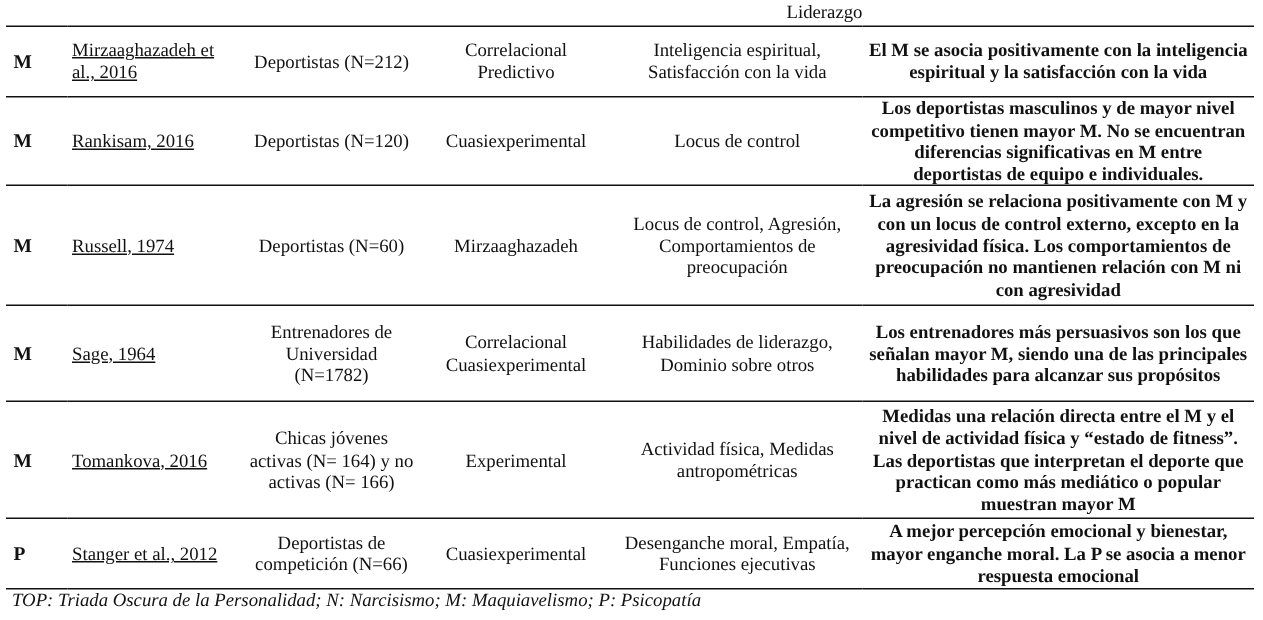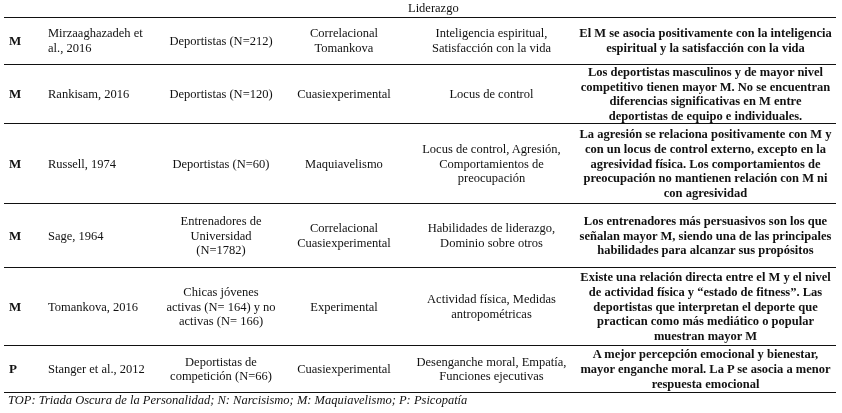--- a/index.html
+++ b/index.html
@@ -14,21 +14,21 @@
     position: relative;
     font-family: "Liberation Serif", "DejaVu Serif", serif;
     color: #111111;
   }
   .top-fragment {
     position: absolute;
     left: 408px;
     width: 167px;
     top: 0px;
     height: 17px;
-    text-align: left;
+    text-align: right;
     font-size: 12.5px;
     line-height: 16px;
   }
   table.lit {
     position: absolute;
     left: 4px;
     top: 17px;
     width: 832px;
     border-collapse: collapse;
     table-layout: fixed;
@@ -46,20 +46,21 @@
   }
   td.c-type {
     font-weight: bold;
     text-align: left !important;
     padding-left: 5px !important;
     font-size: 13px;
   }
   td.c-author {
     text-align: left !important;
     padding-left: 3px !important;
+    text-decoration: underline;
   }
   td.c-result {
     padding: 0 4px !important;
     font-weight: bold;
   }
   .note {
     position: absolute;
     left: 4px;
     top: 392px;
     width: 832px;
@@ -84,55 +85,55 @@
     <col style="width:118px">
     <col style="width:128px">
     <col style="width:167px">
     <col style="width:261px">
   </colgroup>
   <tbody>
     <tr style="height:47px">
       <td class="c-type">M</td>
       <td class="c-author">Mirzaaghazadeh et al., 2016</td>
       <td>Deportistas (N=212)</td>
-      <td>Correlacional Tomankova</td>
+      <td>Correlacional Predictivo</td>
       <td>Inteligencia espiritual, Satisfacción con la vida</td>
       <td class="c-result">El M se asocia positivamente con la inteligencia espiritual y la satisfacción con la vida</td>
     </tr>
     <tr style="height:58px">
       <td class="c-type">M</td>
       <td class="c-author">Rankisam, 2016</td>
       <td>Deportistas (N=120)</td>
       <td>Cuasiexperimental</td>
       <td>Locus de control</td>
       <td class="c-result">Los deportistas masculinos y de mayor nivel competitivo tienen mayor M. No se encuentran diferencias significativas en M entre deportistas de equipo e individuales.</td>
     </tr>
     <tr style="height:80px">
       <td class="c-type">M</td>
       <td class="c-author">Russell, 1974</td>
       <td>Deportistas (N=60)</td>
-      <td>Maquiavelismo</td>
+      <td>Mirzaaghazadeh</td>
       <td>Locus de control, Agresión, Comportamientos de preocupación</td>
       <td class="c-result">La agresión se relaciona positivamente con M y con un locus de control externo, excepto en la agresividad física. Los comportamientos de preocupación no mantienen relación con M ni con agresividad</td>
     </tr>
     <tr style="height:64px">
       <td class="c-type">M</td>
       <td class="c-author">Sage, 1964</td>
       <td>Entrenadores de Universidad (N=1782)</td>
       <td>Correlacional Cuasiexperimental</td>
       <td>Habilidades de liderazgo, Dominio sobre otros</td>
       <td class="c-result">Los entrenadores más persuasivos son los que señalan mayor M, siendo una de las principales habilidades para alcanzar sus propósitos</td>
     </tr>
     <tr style="height:78px">
       <td class="c-type">M</td>
       <td class="c-author">Tomankova, 2016</td>
       <td>Chicas jóvenes activas (N= 164) y no activas (N= 166)</td>
       <td>Experimental</td>
       <td>Actividad física, Medidas antropométricas</td>
-      <td class="c-result">Existe una relación directa entre el M y el nivel de actividad física y “estado de fitness”. Las deportistas que interpretan el deporte que practican como más mediático o popular muestran mayor M</td>
+      <td class="c-result">Medidas una relación directa entre el M y el nivel de actividad física y “estado de fitness”. Las deportistas que interpretan el deporte que practican como más mediático o popular muestran mayor M</td>
     </tr>
     <tr class="last" style="height:47px">
       <td class="c-type">P</td>
       <td class="c-author">Stanger et al., 2012</td>
       <td>Deportistas de competición (N=66)</td>
       <td>Cuasiexperimental</td>
       <td>Desenganche moral, Empatía, Funciones ejecutivas</td>
       <td class="c-result">A mejor percepción emocional y bienestar, mayor enganche moral. La P se asocia a menor respuesta emocional</td>
     </tr>
   </tbody>

